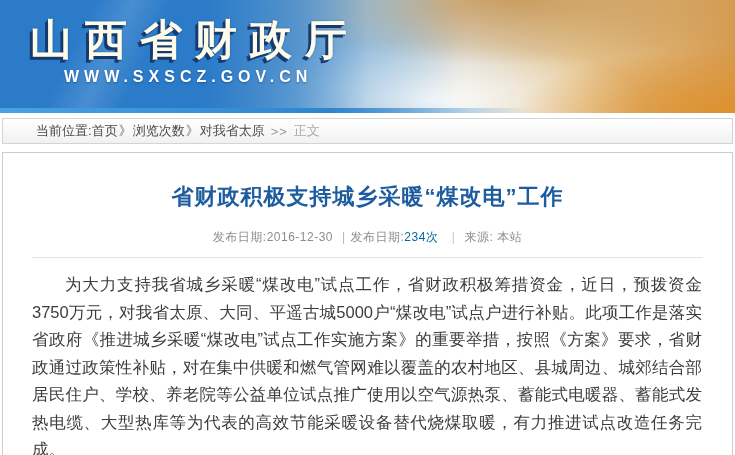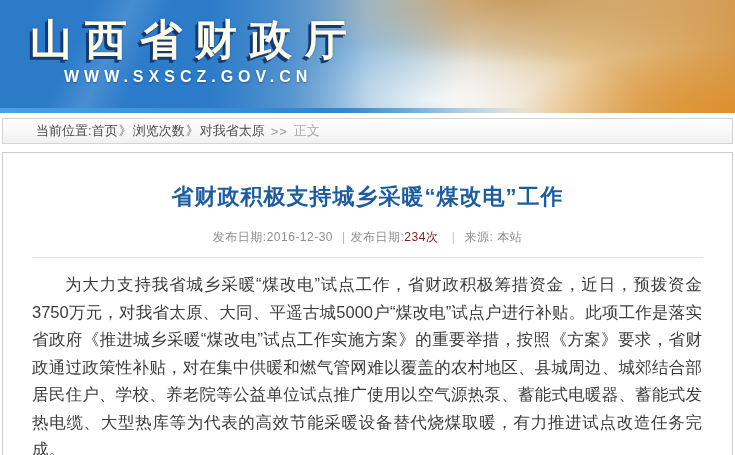--- a/index.html
+++ b/index.html
@@ -83,21 +83,21 @@
     color: #1d5c9f;
     letter-spacing: 1px;
   }
   .article-meta {
     margin-top: 17px;
     text-align: center;
     font-size: 12px;
     color: #8d8d8d;
     letter-spacing: 0.5px;
   }
-  .article-meta .views { color: #7f1d1d; }
+  .article-meta .views { color: #0369a1; }
   .meta-divider { color: #b5b5b5; margin: 0 5px; }
   .meta-rule {
     margin: 11px 29px 0 29px;
     border-bottom: 1px solid #e4e4e4;
   }
   .article-body {
     margin: 13px 30px 0 29px;
     font-size: 16.5px;
     line-height: 27.5px;
     color: #3c3c3c;

